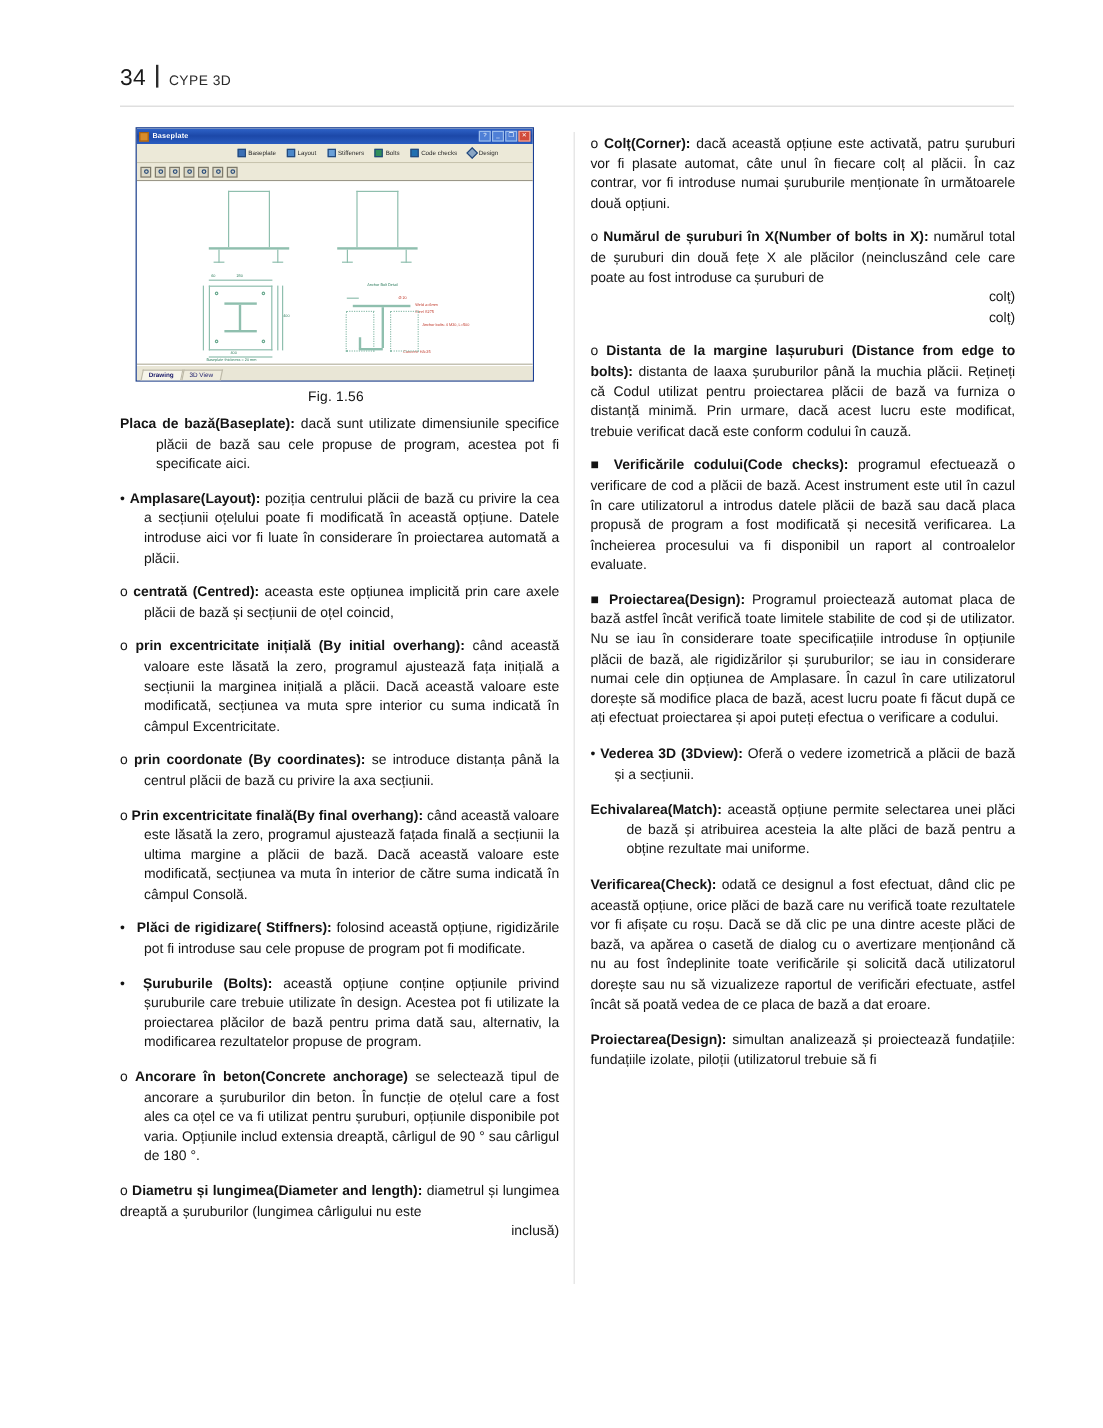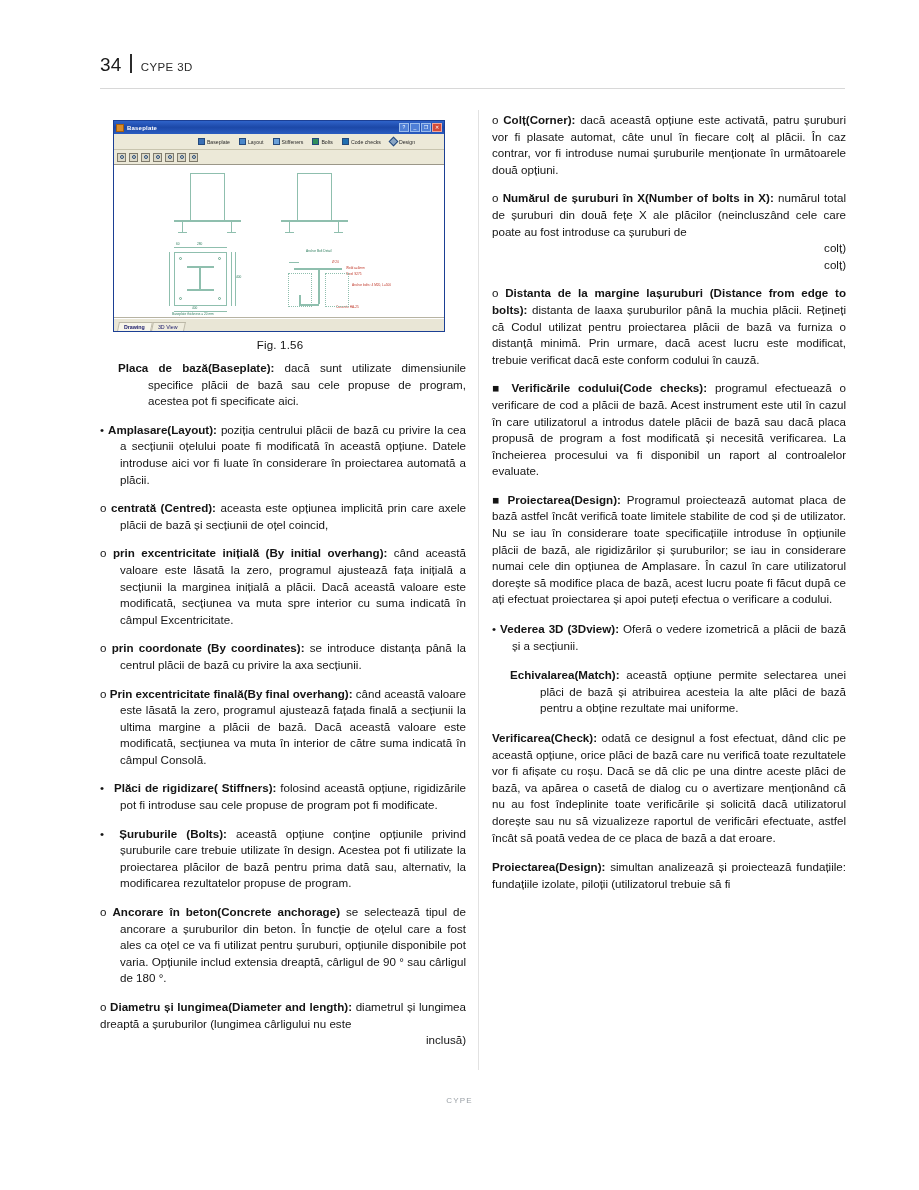--- a/index.html
+++ b/index.html
@@ -78,21 +78,21 @@
     position: absolute;
     left: 478px;
     top: 110px;
     width: 1px;
     height: 960px;
     background: #e2e2e2;
   }
   
   .figure-wrap {
     width: 334px;
-    margin: 14px auto 0 13px;
+    margin: 0 auto 0 13px;
   }
   .app-window {
     width: 332px;
     height: 212px;
     border: 1px solid #1b3f94;
     background: #e9e9da;
     box-sizing: border-box;
     position: relative;
     overflow: hidden;
   }
@@ -251,21 +251,20 @@
     font-size: 11.6px;
     line-height: 16.6px;
     text-align: justify;
     color: #141414;
     margin: 0;
   }
   .p b { font-weight: bold; }
   .lead-hang {
     padding-left: 30px;
     text-indent: -30px;
-    margin-left: 18px;
   }
   .lead-hang2 {
     padding-left: 20px;
     text-indent: -20px;
   }
   .flat { padding-left: 0; text-indent: 0; }
   .sp-sm { margin-top: 12px; }
   .sp-md { margin-top: 13px; }
   
   .footer {
@@ -468,15 +467,14 @@
         <p class="p flat sp-sm"><span>o </span><b>Distanta de la margine lașuruburi (Distance from edge to bolts):</b><span> distanta de laaxa șuruburilor până la muchia plăcii. Rețineți că Codul utilizat pentru proiectarea plăcii de bază va furniza o distanță minimă. Prin urmare, dacă acest lucru este modificat, trebuie verificat dacă este conform codului în cauză.</span></p>
         <p class="p flat sp-sm"><span>■ </span><b>Verificările codului(Code checks):</b><span> programul efectuează o verificare de cod a plăcii de bază. Acest instrument este util în cazul în care utilizatorul a introdus datele plăcii de bază sau dacă placa propusă de program a fost modificată și necesită verificarea. La încheierea procesului va fi disponibil un raport al controalelor evaluate.</span></p>
         <p class="p flat sp-sm"><span>■ </span><b>Proiectarea(Design):</b><span> Programul proiectează automat placa de bază astfel încât verifică toate limitele stabilite de cod și de utilizator. Nu se iau în considerare toate specificațiile introduse în opțiunile plăcii de bază, ale rigidizărilor și șuruburilor; se iau in considerare numai cele din opțiunea de Amplasare. În cazul în care utilizatorul dorește să modifice placa de bază, acest lucru poate fi făcut după ce ați efectuat proiectarea și apoi puteți efectua o verificare a codului.</span></p>
         <p class="p lead-hang2 sp-md"><span>• </span><b>Vederea 3D (3Dview):</b><span> Oferă o vedere izometrică a plăcii de bază și a secțiunii.</span></p>
         <p class="p lead-hang sp-md"><b>Echivalarea(Match):</b><span> această opțiune permite selectarea unei plăci de bază și atribuirea acesteia la alte plăci de bază pentru a obține rezultate mai uniforme.</span></p>
         <p class="p flat sp-md"><b>Verificarea(Check):</b><span> odată ce designul a fost efectuat, dând clic pe această opțiune, orice plăci de bază care nu verifică toate rezultatele vor fi afișate cu roșu. Dacă se dă clic pe una dintre aceste plăci de bază, va apărea o casetă de dialog cu o avertizare menționând că nu au fost îndeplinite toate verificările și solicită dacă utilizatorul dorește sau nu să vizualizeze raportul de verificări efectuate, astfel încât să poată vedea de ce placa de bază a dat eroare.</span></p>
         <p class="p flat sp-md"><b>Proiectarea(Design):</b><span> simultan analizează și proiectează fundațiile: fundațiile izolate, piloții (utilizatorul trebuie să fi</span></p>
       </div>
   </div>
 
-  <div class="footer">CYPE</div>
 
 </div>
 
 </body></html>

